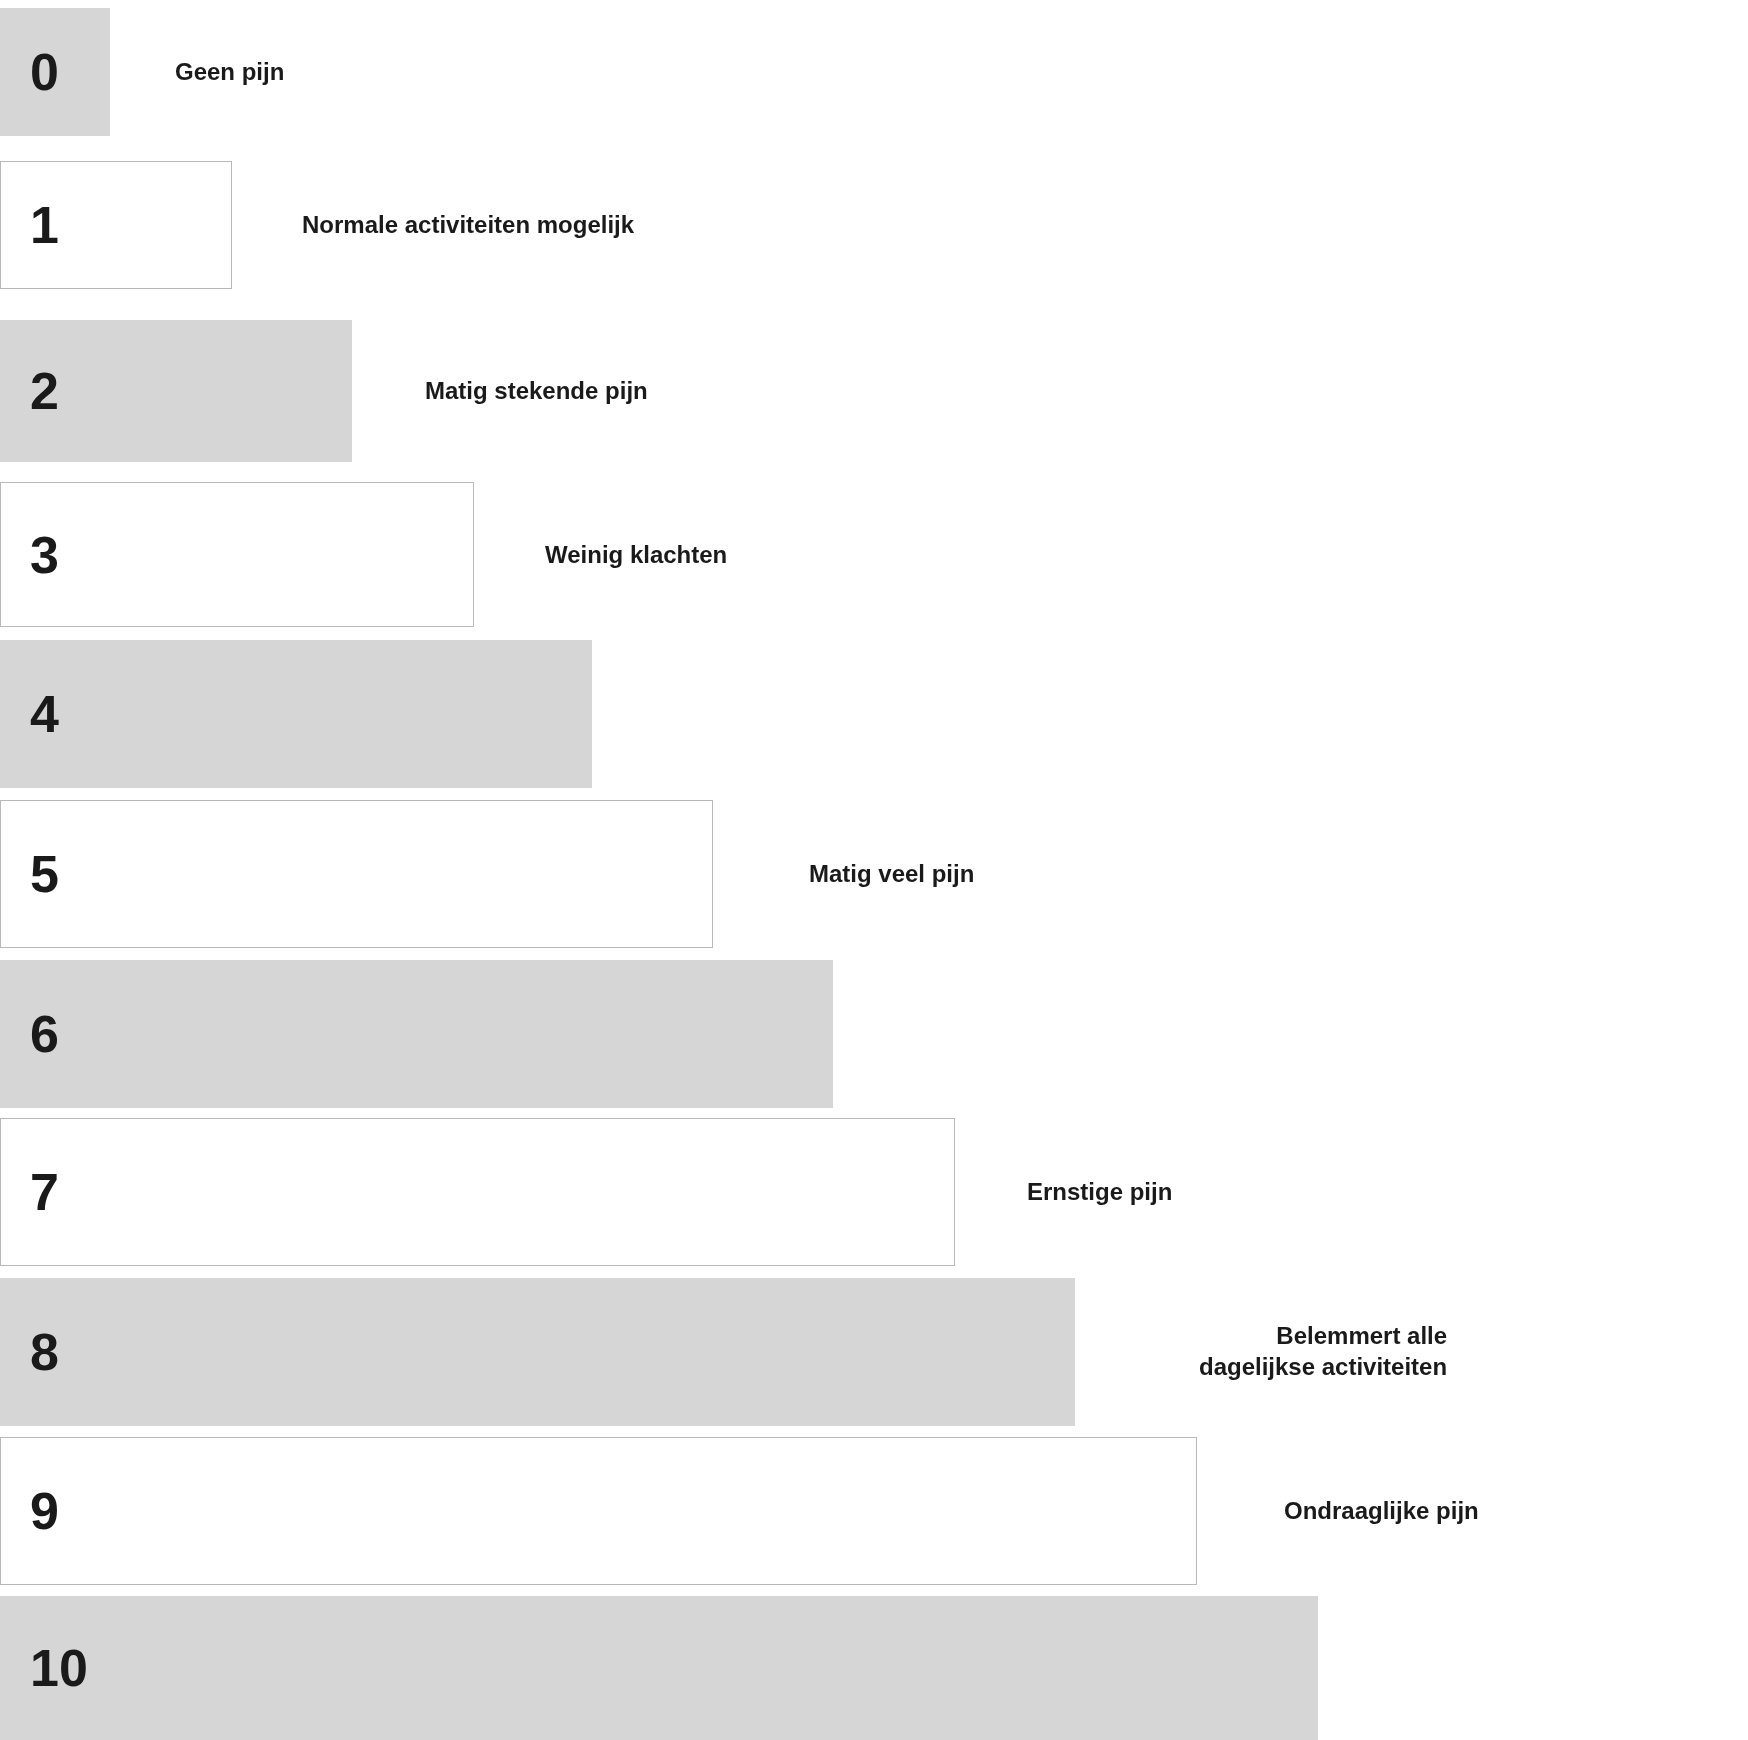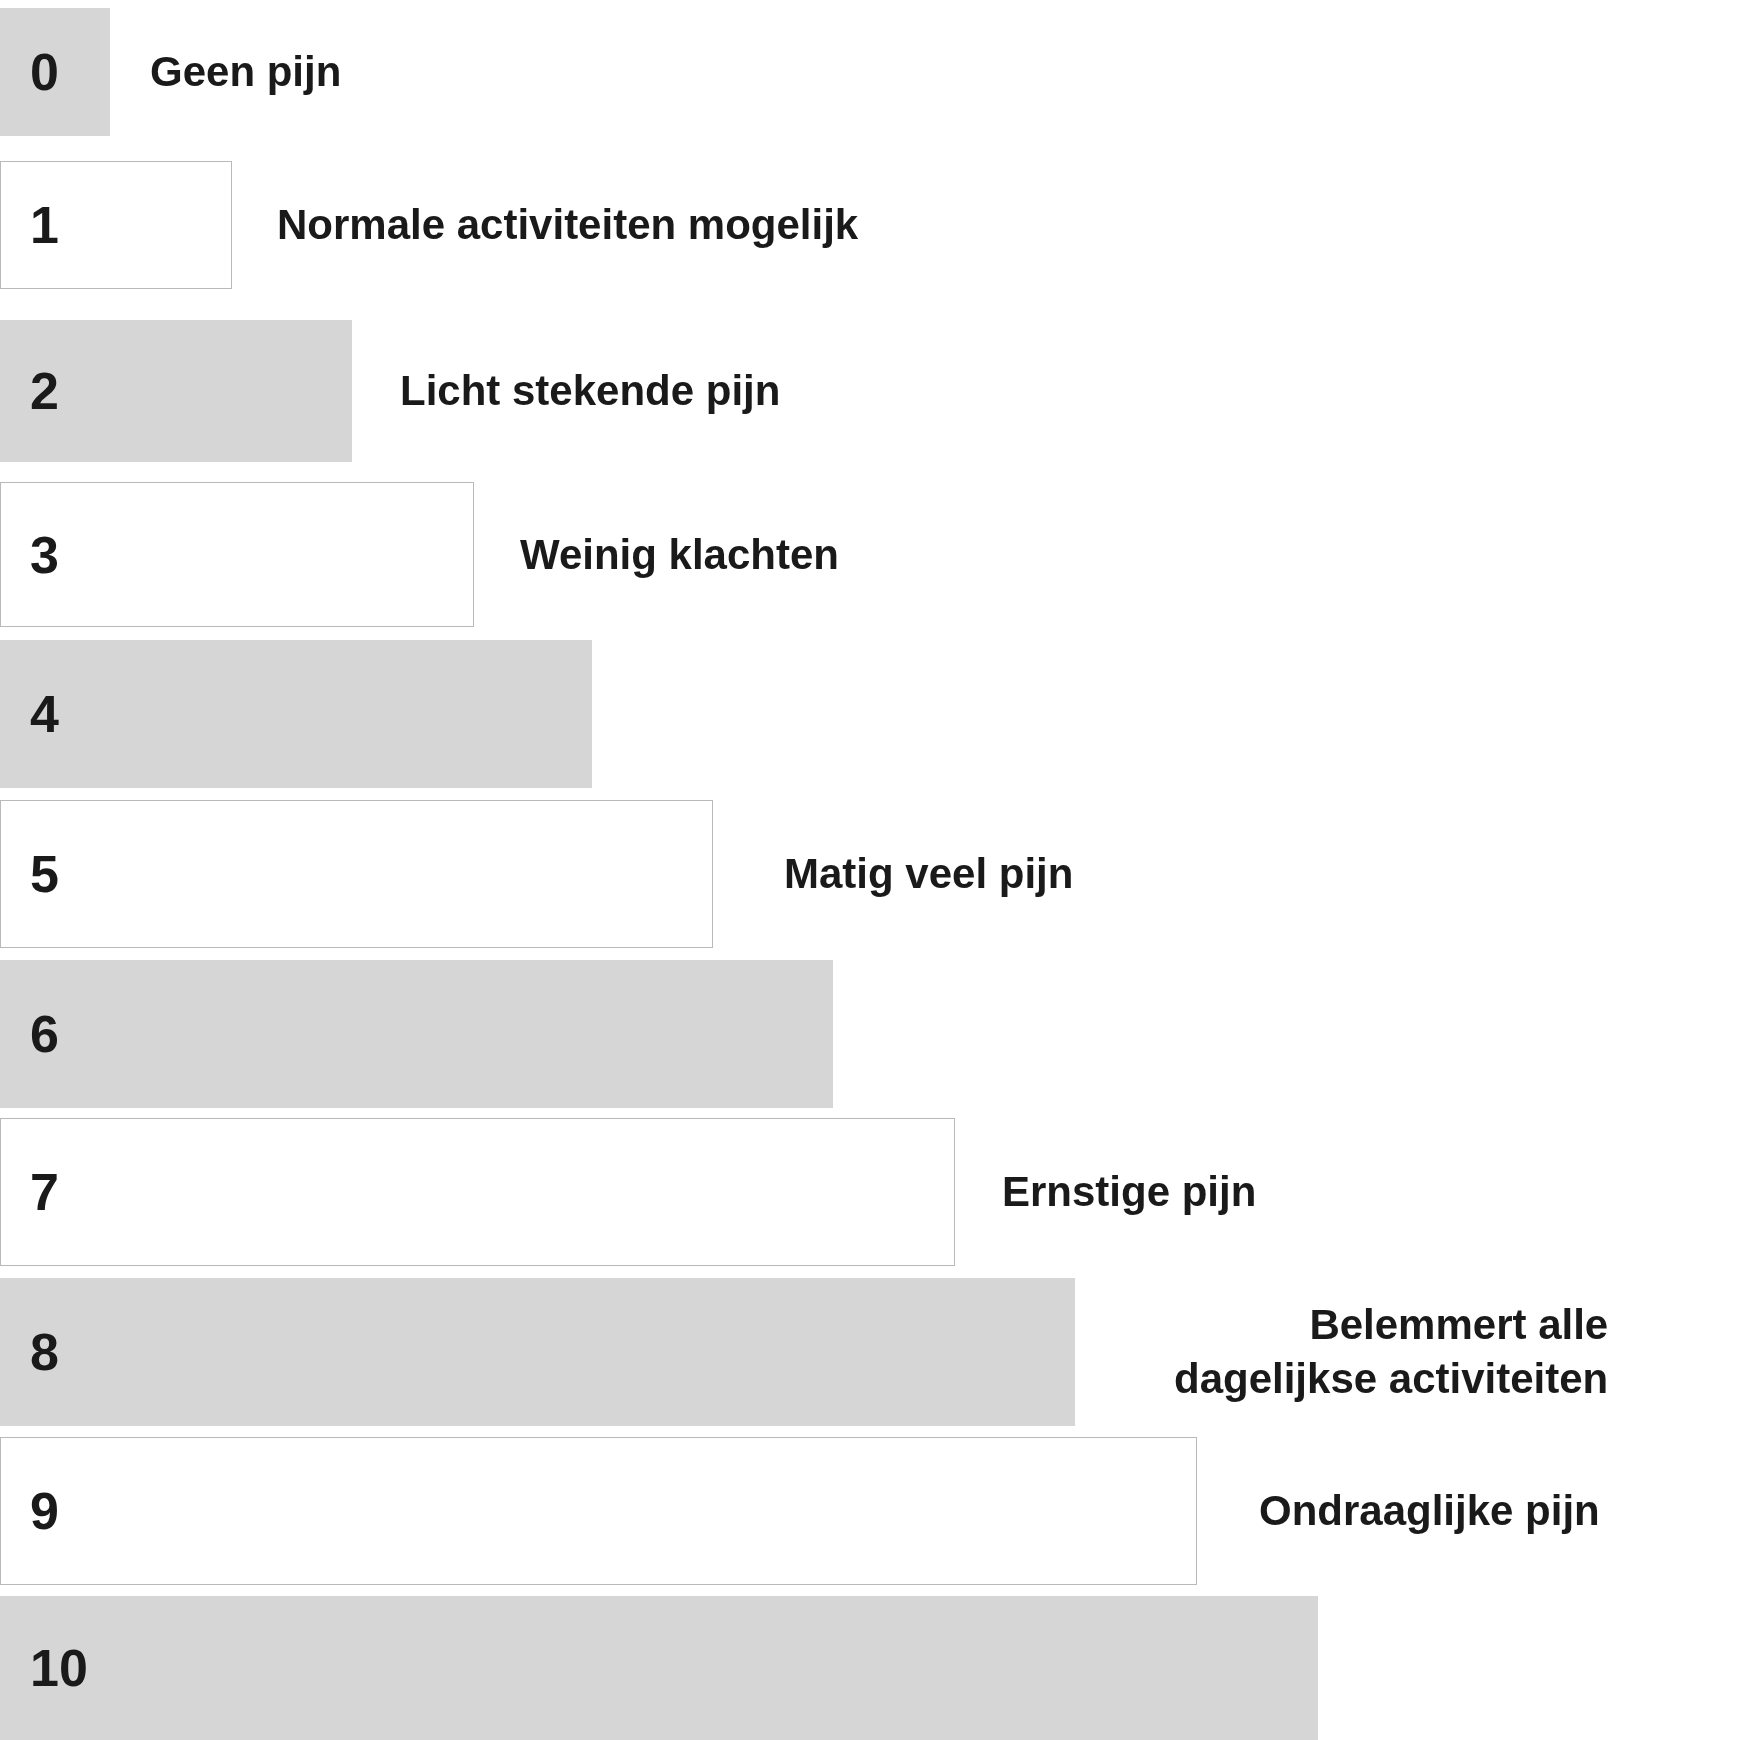--- a/index.html
+++ b/index.html
@@ -45,46 +45,47 @@
     transform: translateY(-50%);
     font-size: 52px;
     font-weight: bold;
     color: #1a1a1a;
     line-height: 1;
   }
   .label {
     position: absolute;
     top: 50%;
     transform: translateY(-50%);
-    font-size: 42px;
+    font-size: 24px;
     font-weight: bold;
     color: #1a1a1a;
     line-height: 1.28;
     white-space: pre-line;
     text-align: right;
+    margin-left: 25px;
   }
 </style>
 </head>
 <body>
 
 <div id="chart">
     <div class="row" style="top: 8px; height: 128px;">
       <div class="bar shaded" style="width: 110px; height: 128px;"></div>
       <div class="score">0</div>
       <div class="label" style="left: 150px;">Geen pijn</div>
     </div>
     <div class="row" style="top: 161px; height: 128px;">
       <div class="bar plain" style="width: 232px; height: 128px;"></div>
       <div class="score">1</div>
       <div class="label" style="left: 277px;">Normale activiteiten mogelijk</div>
     </div>
     <div class="row" style="top: 320px; height: 142px;">
       <div class="bar shaded" style="width: 352px; height: 142px;"></div>
       <div class="score">2</div>
-      <div class="label" style="left: 400px;">Licht stekende pijn</div>
+      <div class="label" style="left: 400px;">Matig stekende pijn</div>
     </div>
     <div class="row" style="top: 482px; height: 145px;">
       <div class="bar plain" style="width: 474px; height: 145px;"></div>
       <div class="score">3</div>
       <div class="label" style="left: 520px;">Weinig klachten</div>
     </div>
     <div class="row" style="top: 640px; height: 148px;">
       <div class="bar shaded" style="width: 592px; height: 148px;"></div>
       <div class="score">4</div>
     </div>

